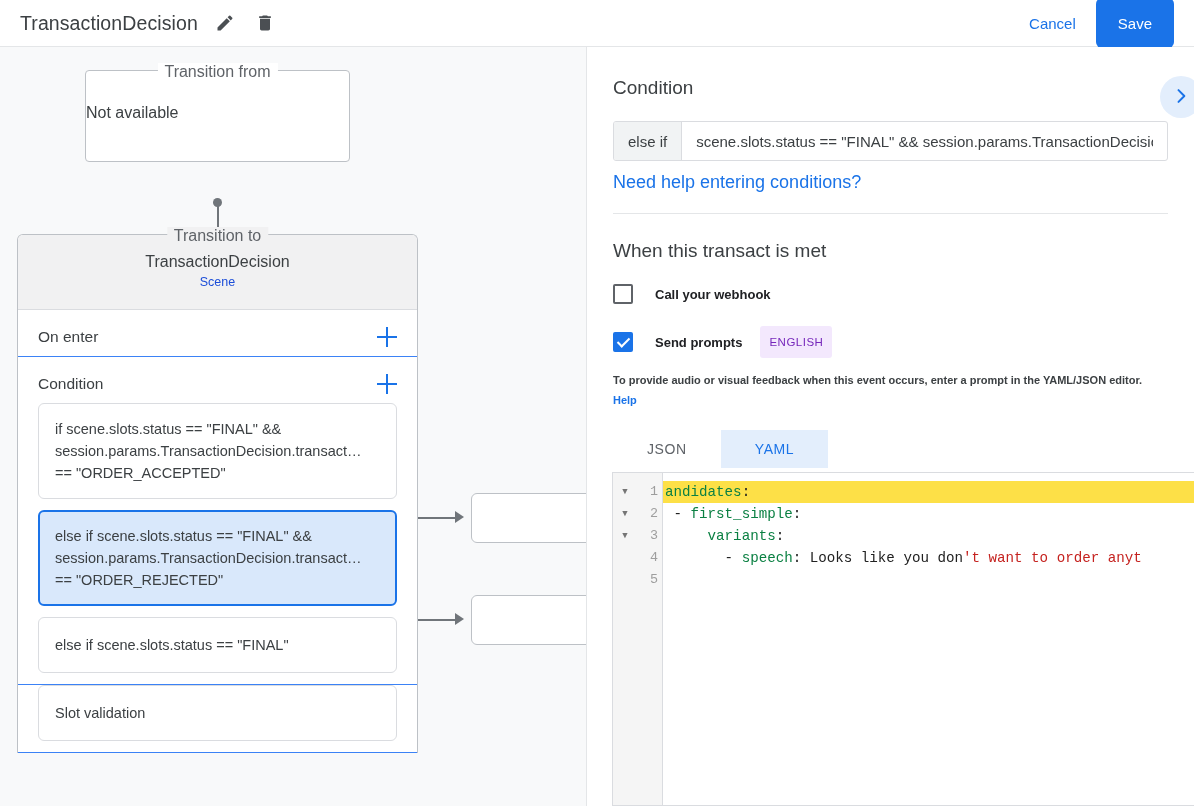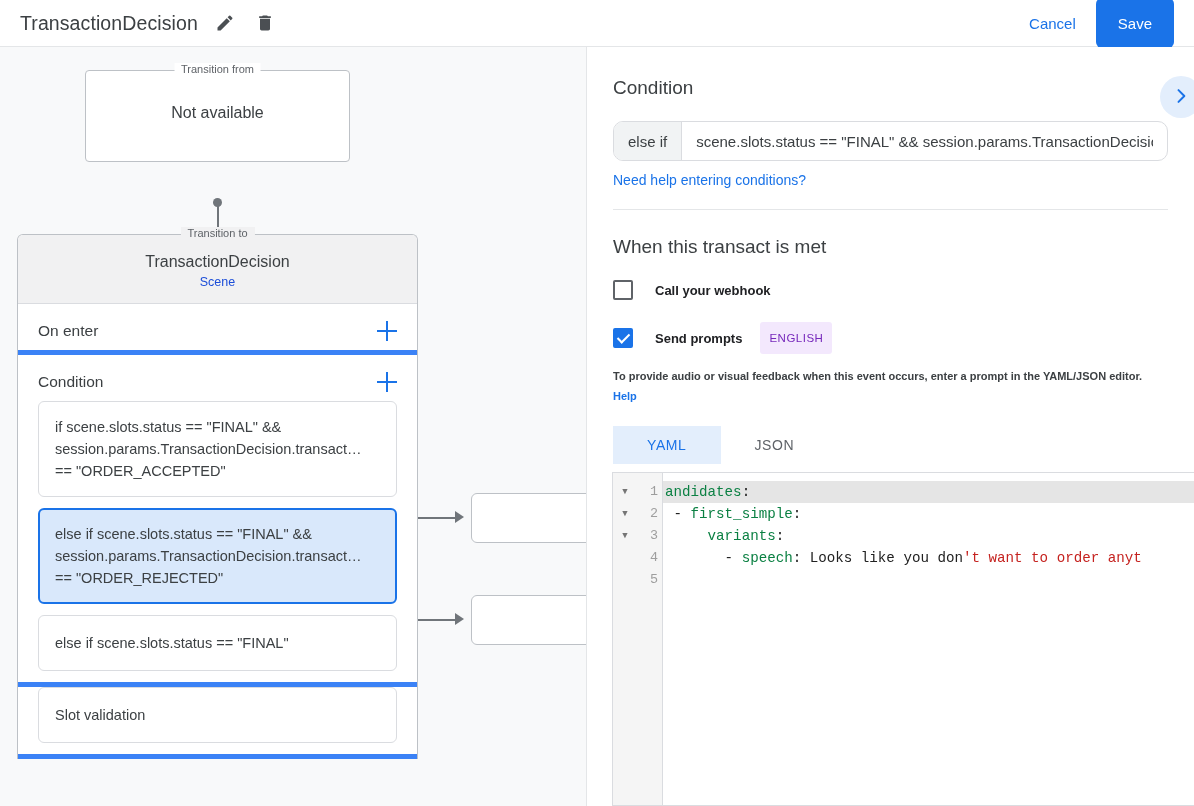--- a/index.html
+++ b/index.html
@@ -79,29 +79,28 @@
     border: 1px solid #bdc1c6;
     border-radius: 4px;
   }
   .node-legend {
     position: absolute;
     top: -8px;
     left: 50%;
     transform: translateX(-50%);
     background: #f8f9fa;
     padding: 0 7px;
-    font-size: 11px;
+    font-size: 16px;
     color: #5f6368;
     white-space: nowrap;
   }
   .node-from .legend-bg { background: #ffffff; }
   .node-from-text {
     position: absolute;
     top: 33px; left: 0; right: 0;
-    text-align: center;
     font-size: 16px;
     color: #3c4043;
   }
 
   
   .conn-dot {
     position: absolute;
     width: 9px; height: 9px;
     border-radius: 50%;
     background: #70757a;
@@ -125,37 +124,37 @@
     left: 17px; top: 187px;
     width: 401px;
     background: #ffffff;
     border: 1px solid #bdc1c6;
     border-radius: 6px 6px 0 0;
     border-bottom: none;
   }
   .scene-header {
     background: #f1f1f2;
     border-radius: 5px 5px 0 0;
-    padding: 18px 0 14px;
+    padding: 18px 0 20px;
     text-align: center;
     border-bottom: 1px solid #dadce0;
     position: relative;
   }
   .scene-header .node-legend { background: #f1f1f2; }
   .scene-title {
     font-size: 16px;
     color: #3c4043;
     margin-bottom: 4px;
   }
   .scene-sub {
     font-size: 12.5px;
     color: #1d4ed8;
   }
   .section {
-    border-bottom: 5px solid #3b82f6;
+    border-bottom: 1px solid #3b82f6;
     padding: 0 0 0 0;
   }
   .section.no-items { padding-bottom: 0; }
   .section-head {
     display: flex;
     align-items: center;
     justify-content: space-between;
     padding: 16px 19px 8px 20px;
   }
   .section-title {
@@ -243,21 +242,21 @@
     background: #e3eefc;
     border: none;
     cursor: pointer;
     display: flex; align-items: center; justify-content: center;
   }
 
   .cond-row {
     display: flex;
     margin-top: 22px;
     border: 1px solid #dadce0;
-    border-radius: 10px;
+    border-radius: 3px;
     height: 40px;
     overflow: hidden;
     background: #ffffff;
   }
   .cond-prefix {
     background: #f1f3f4;
     border-right: 1px solid #dadce0;
     display: flex; align-items: center;
     padding: 0 14px;
     font-size: 15px;
@@ -271,21 +270,21 @@
     padding: 0 14px;
     font-size: 15px;
     color: #3c4043;
     font-family: inherit;
     background: transparent;
     min-width: 0;
   }
   .help-link {
     display: inline-block;
     margin-top: 11px;
-    font-size: 14px;
+    font-size: 18px;
     color: #1a73e8;
     text-decoration: none;
     cursor: pointer;
   }
   .rp-divider {
     margin-top: 20px;
     border-top: 1px solid #e4e6e8;
   }
 
   .rp-h2 {
@@ -411,21 +410,21 @@
     position: relative;
     overflow: hidden;
     white-space: pre;
   }
   .ed-line {
     height: 22px;
     line-height: 22px;
     padding-left: 2px;
     color: #212121;
   }
-  .ed-line.hl { background: #e5e5e5; }
+  .ed-line.hl { background: #fde047; }
   .tok-key { color: #0b8043; }
   .tok-punct { color: #212121; }
   .tok-str { color: #c5221f; }
   .tok-plain { color: #212121; }
 </style>
 </head>
 <body>
 
 <div class="topbar">
   <div class="topbar-title">TransactionDecision</div>
@@ -542,22 +541,22 @@
       <span class="check-label">Send prompts</span>
       <span class="lang-badge">ENGLISH</span>
     </div>
 
     <div class="rp-note">
       <span>To provide audio or visual feedback when this event occurs, enter a prompt in the YAML/JSON editor.</span>
       <a>Help</a>
     </div>
 
     <div class="tabs">
+      <button class="tab">JSON</button>
       <button class="tab active">YAML</button>
-      <button class="tab">JSON</button>
     </div>
   </div>
 </div>
 
 <div class="editor">
   <div class="ed-fold">
     <div>▼</div>
     <div>▼</div>
     <div>▼</div>
     <div></div>

